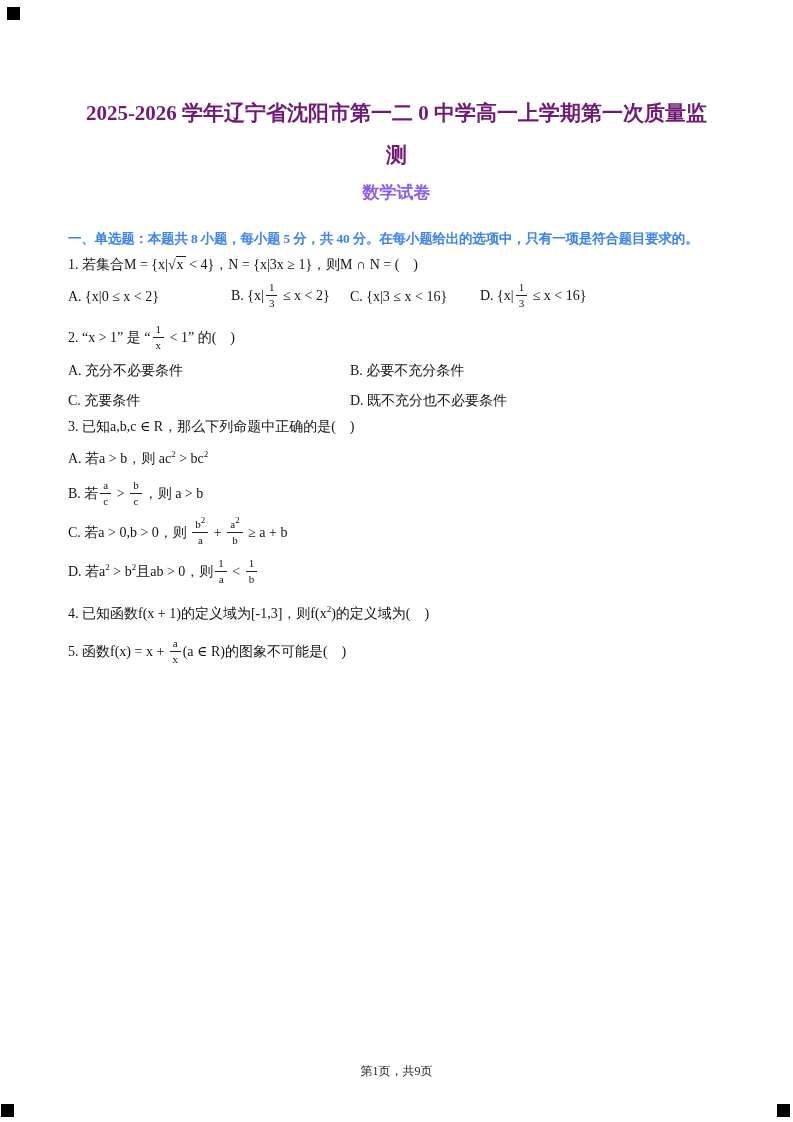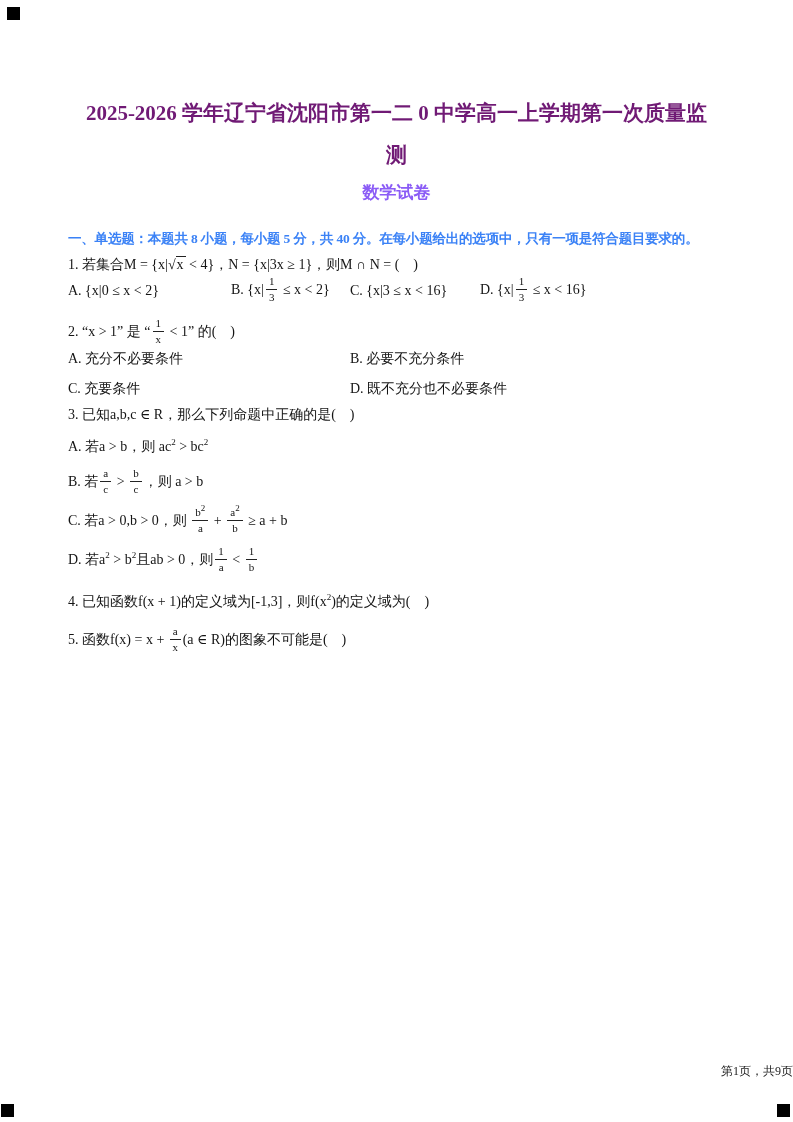--- a/index.html
+++ b/index.html
@@ -28,21 +28,21 @@
   .section-heading {
     font-weight: bold;
     font-size: 13.5px;
     margin-top: 22px;
     white-space: nowrap;
     letter-spacing: -0.2px;
     color: #3b82f6;
   }
   .stem { margin-top: 4px; }
   .stem.tall, .optline.tall { margin-top: 12px; line-height: 30px; }
-  .opts { margin-top: 1px; }
+  .opts { margin-top: 7px; }
   .grid4 { display: grid; grid-template-columns: 163px 119px 130px 1fr; align-items: center; }
   .grid2 { display: grid; grid-template-columns: 282px 1fr; row-gap: 8px; align-items: center; }
   .optline { margin-top: 10px; }
   .q3 .optline.tall { margin-top: 9px; }
   .q4-stem { margin-top: 16px; }
   .q5-stem { margin-top: 18px; }
 
   .frac {
     display: inline-block;
     vertical-align: middle;
@@ -54,21 +54,21 @@
   }
   .frac .num { display: block; border-bottom: 1px solid #222; padding: 0 3px 1px; }
   .frac .den { display: block; padding-top: 1px; }
   sup { font-size: 9px; line-height: 0; }
   .sqrt { white-space: nowrap; }
   .sqrt .rad { border-top: 1px solid #222; padding: 0 2px 0 1px; }
 
   .page-footer {
     position: absolute;
     left: 0; right: 0; bottom: 42px;
-    text-align: right;
+    text-align: center;
     font-size: 12px;
     color: #222;
   }
 </style>
 </head>
 <body>
 
 <div class="page">
   <div class="corner-mark tl"></div>
   <div class="corner-mark bl"></div>

